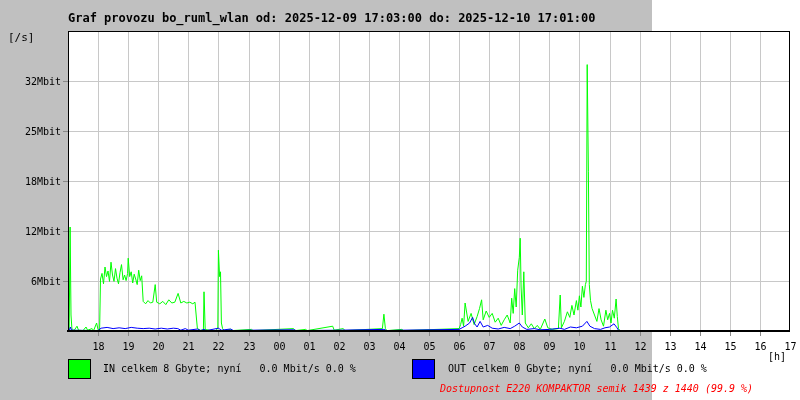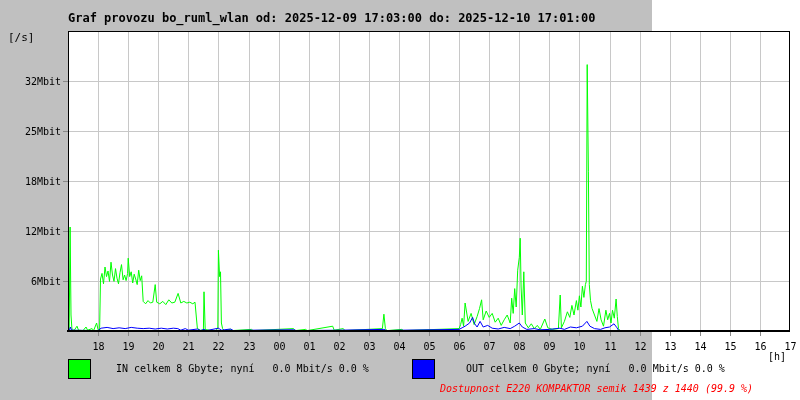--- a/index.html
+++ b/index.html
@@ -24,22 +24,22 @@
   .swatch{
     position:absolute;top:359px;width:23px;height:20px;
     border:1px solid #000;box-sizing:border-box;
   }
   .swatch-in{left:68px;}
   .swatch-out{left:412px;}
   .legend-label{
     position:absolute;top:359px;height:20px;line-height:20px;
     font-size:10px;white-space:pre;
   }
-  .legend-label-in{left:116px;}
-  .legend-label-out{left:466px;}
+  .legend-label-in{left:103px;}
+  .legend-label-out{left:448px;}
   .availability{
     position:absolute;left:440px;top:382px;
     font-size:10px;line-height:14px;white-space:pre;
   }
 </style>
 </head>
 <body>
 
 <div class="screen" style="background: rgb(192, 192, 192);">
 

